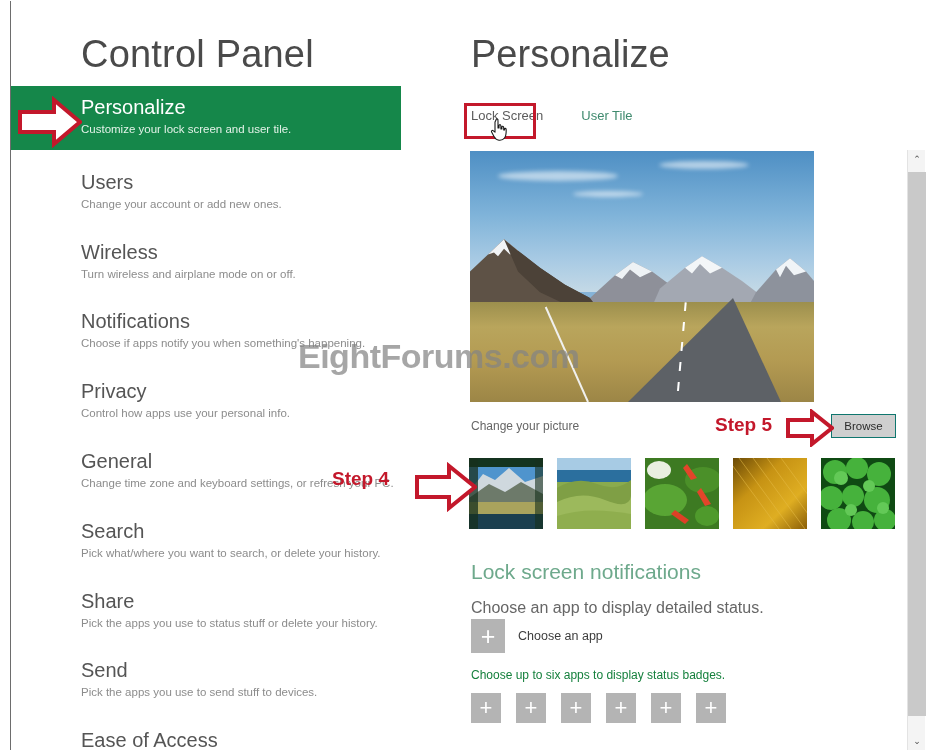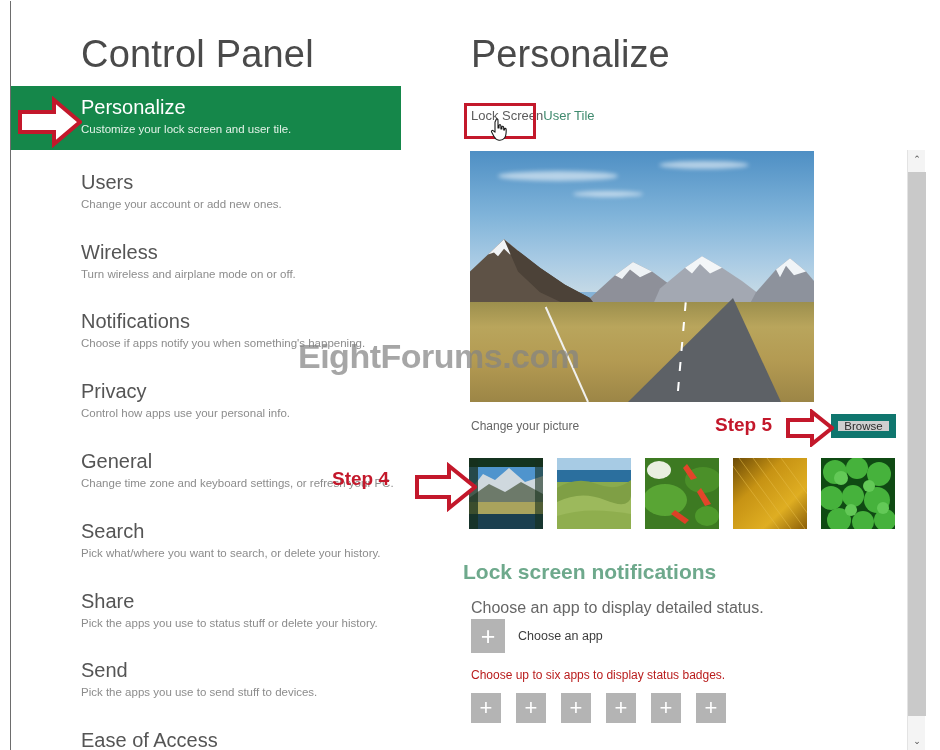--- a/index.html
+++ b/index.html
@@ -70,21 +70,21 @@
     width: 456px; height: 749px;
     background: #ffffff; overflow: hidden;
   }
   .rp-title {
     position: absolute; left: 10px; top: 32px;
     font-size: 38px; font-weight: 300; color: #4a4a4a;
     white-space: nowrap;
   }
   .tabs {
     position: absolute; left: 10px; top: 107px;
-    display: flex; align-items: baseline; 
+    display: flex; align-items: baseline; gap: 38px;
   }
   .tab {
     font-size: 13px; color: #5c5c5c; cursor: pointer;
   }
   .tab.link { color: #3f8a6e; }
 
   
   .preview {
     position: absolute; left: 9px; top: 150px;
     width: 344px; height: 251px;
@@ -134,59 +134,59 @@
     pointer-events: none;
   }
 
   .change-label {
     position: absolute; left: 10px; top: 418px;
     font-size: 12px; color: #666666;
   }
   .browse-btn {
     position: absolute; left: 370px; top: 413px;
     width: 65px; height: 24px;
-    background: #cfcfcf; border: 7px solid #0f766e;
+    background: #cfcfcf; border: 1px solid #0f766e;
     font-size: 11.5px; color: #2b2b2b;
     display: flex; align-items: center; justify-content: center;
     cursor: pointer;
   }
   .thumbs {
     position: absolute; left: 8px; top: 457px;
     display: flex; gap: 14px;
   }
   .thumb {
     width: 74px; height: 71px;
     overflow: hidden; cursor: pointer;
     background: #888; position: relative;
   }
   .thumb.selected { outline: none; }
 
   .lsn-title {
-    position: absolute; left: 2px; top: 559px;
-    font-size: 21px; font-weight: 700; color: #6ea98c;
+    position: absolute; left: 10px; top: 559px;
+    font-size: 21px; font-weight: 400; color: #6ea98c;
   }
   .lsn-sub1 {
     position: absolute; left: 10px; top: 598px;
     font-size: 16px; color: #666666;
   }
   .choose-row {
     position: absolute; left: 10px; top: 618px;
     display: flex; align-items: center; gap: 13px;
   }
   .plus-box {
     width: 34px; height: 34px; background: #b4b4b4;
     display: flex; align-items: center; justify-content: center;
     color: #ffffff; font-size: 25px; font-weight: 300; line-height: 1;
     cursor: pointer;
   }
   .plus-box.small { width: 30px; height: 30px; font-size: 22px; }
   .choose-app-label { font-size: 12.5px; color: #3d3d3d; }
   .lsn-sub2 {
     position: absolute; left: 10px; top: 667px;
-    font-size: 12px; color: #b91c1c;
+    font-size: 12px; color: #15803d;
   }
   .badge-row {
     position: absolute; left: 10px; top: 692px;
     display: flex; gap: 15px;
   }
 
   
   .scrollbar {
     position: absolute; right: 3px; top: 150px;
     width: 18px; height: 600px;

